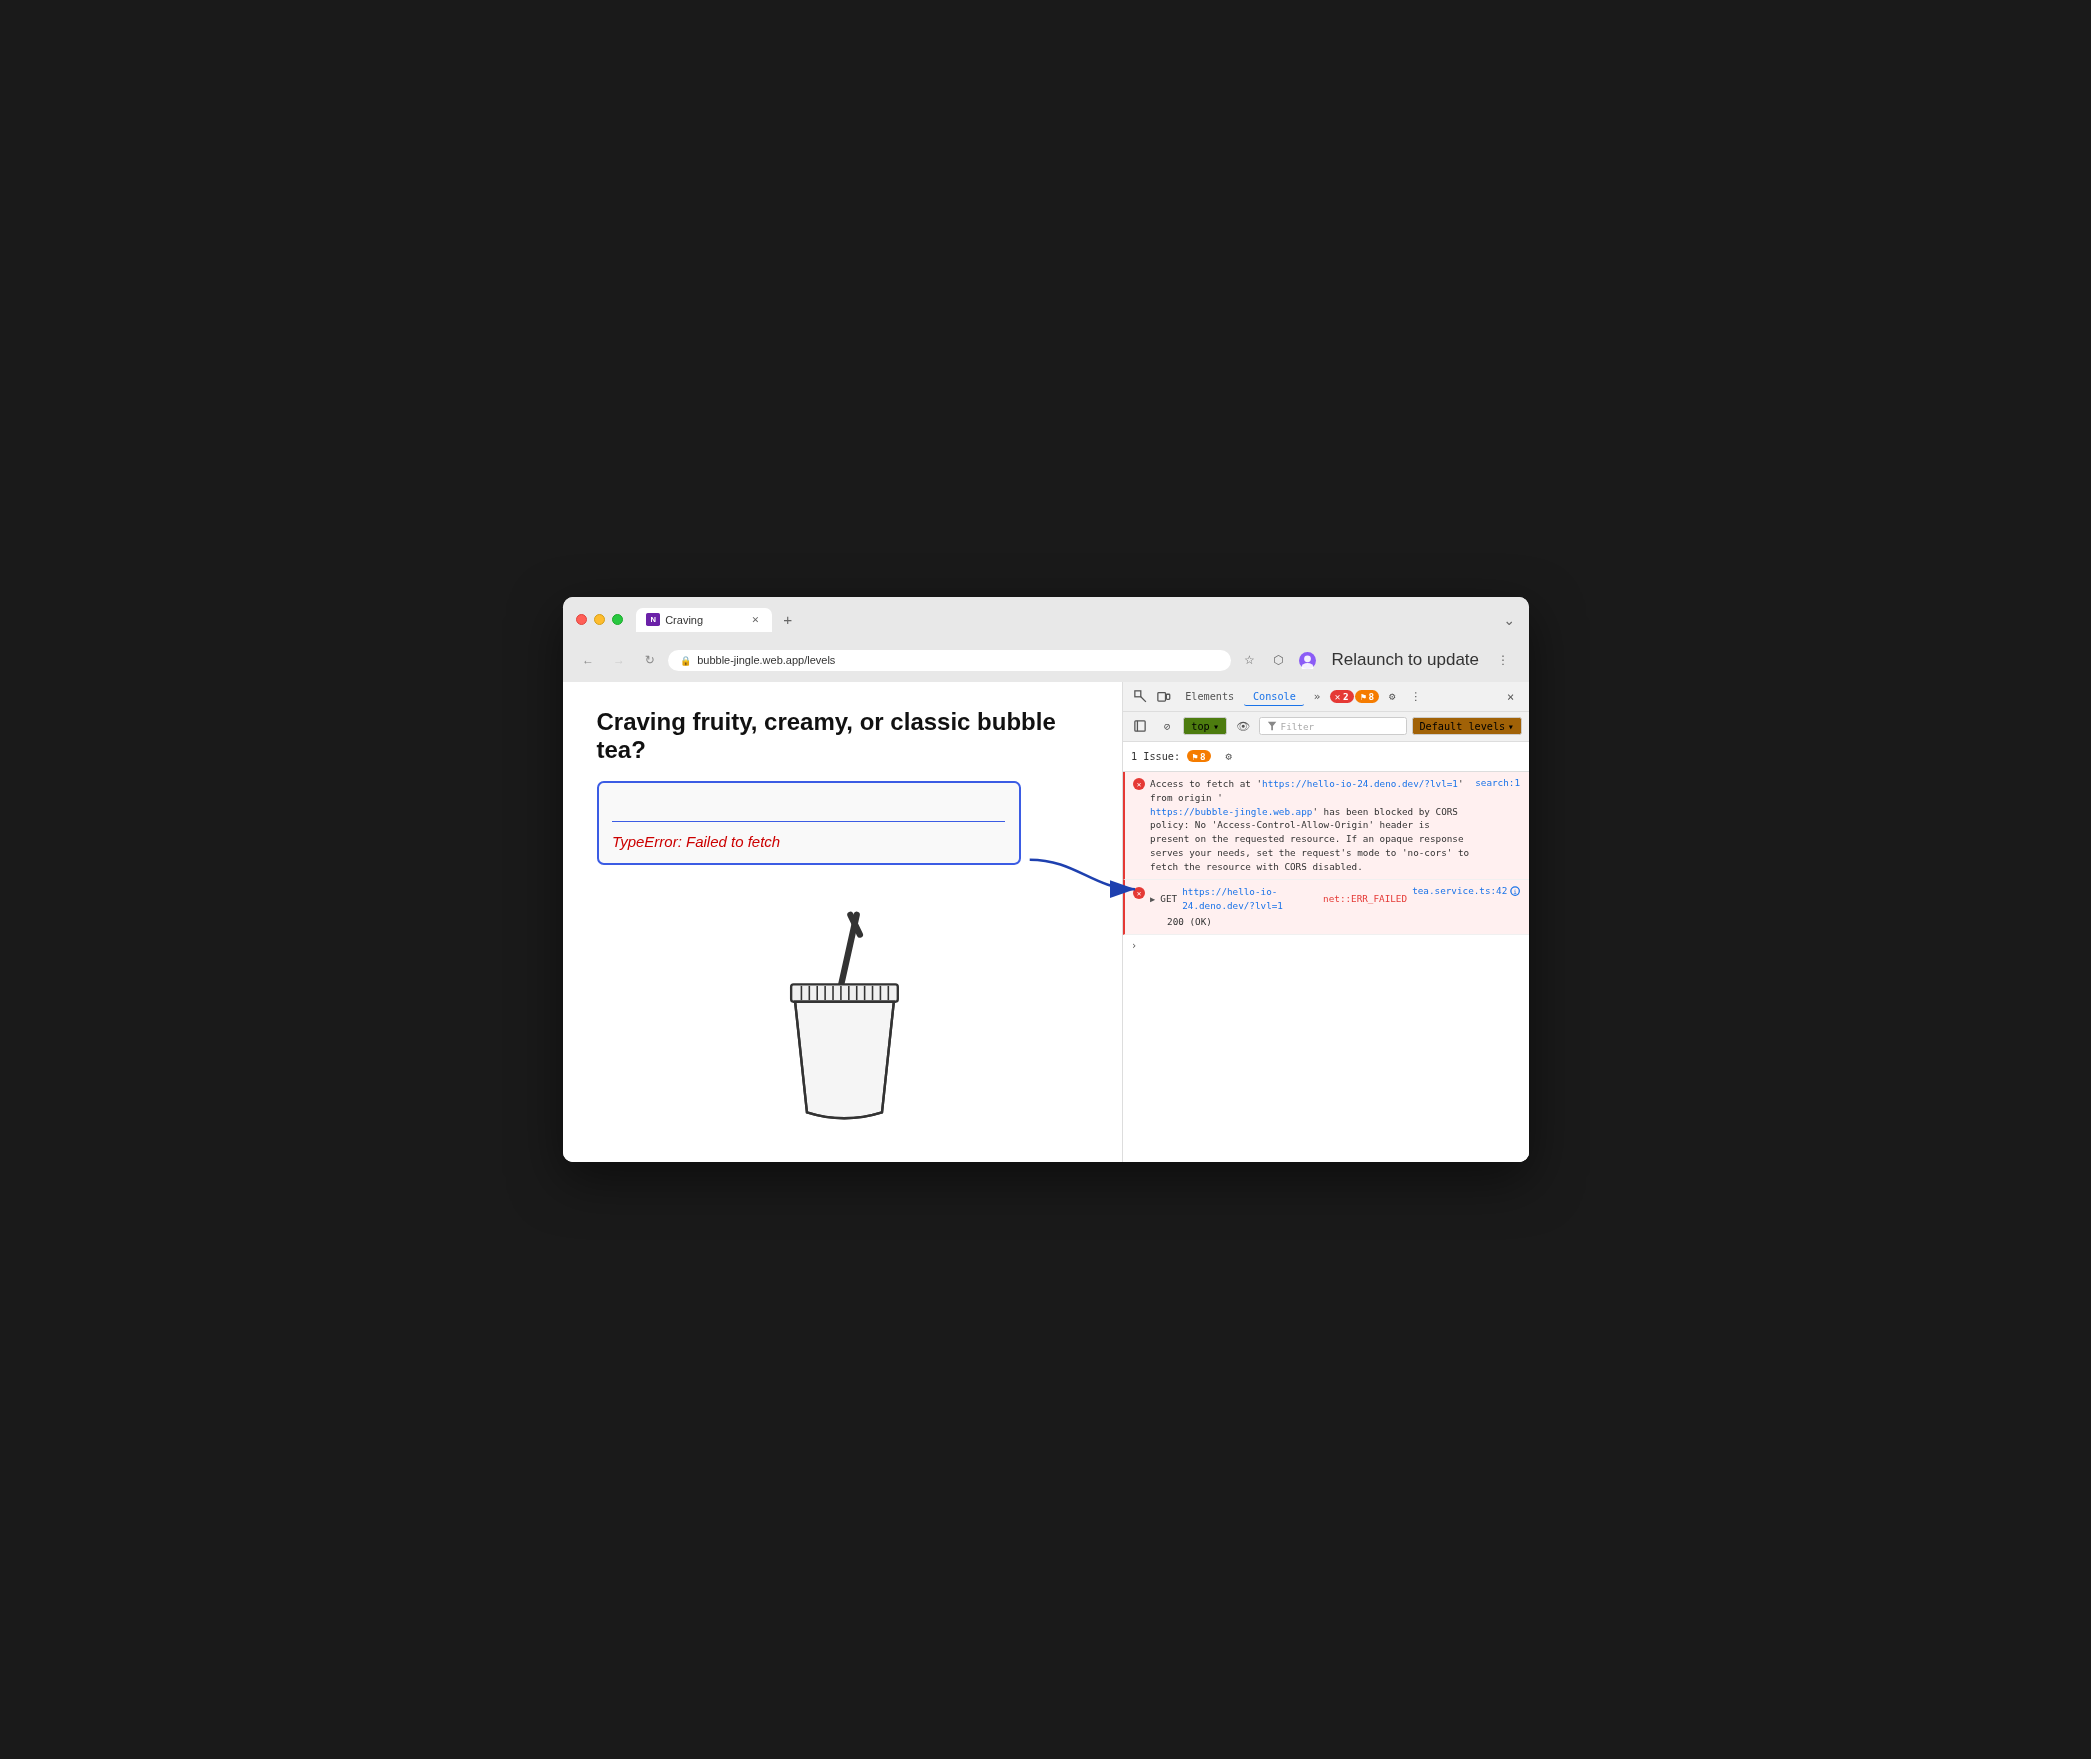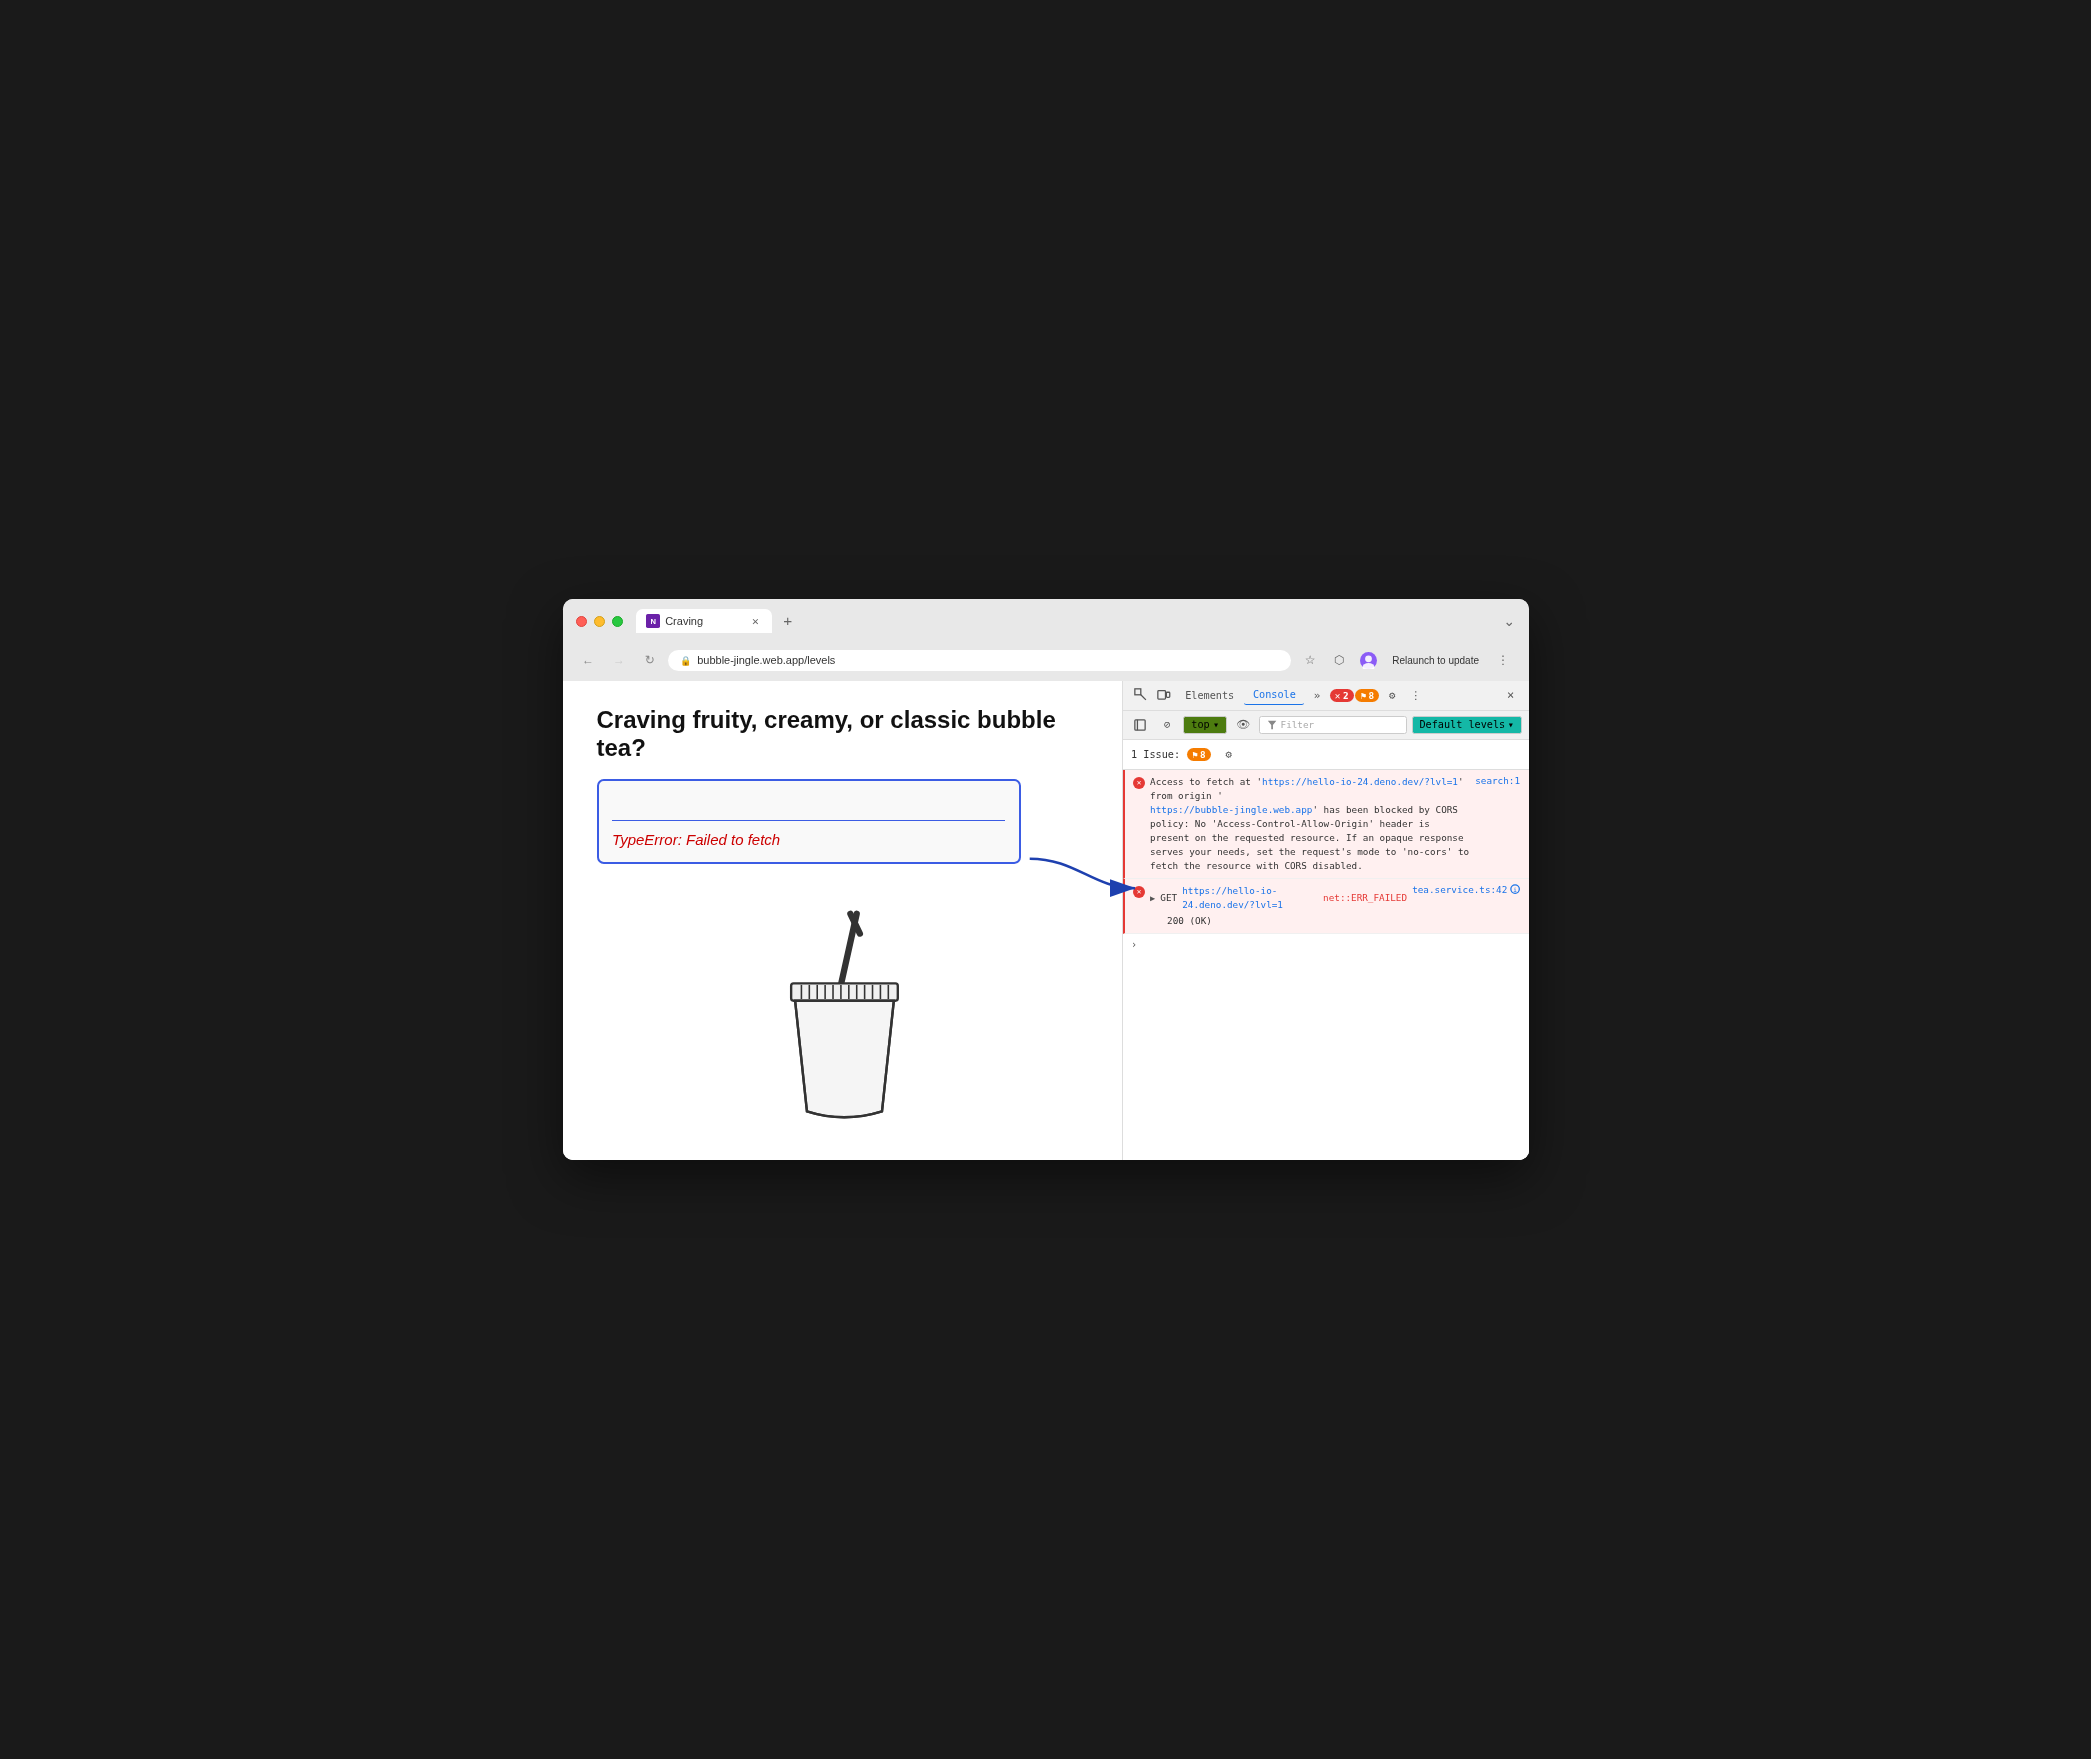--- a/index.html
+++ b/index.html
@@ -145,21 +145,21 @@
       align-items: center;
       justify-content: center;
       cursor: pointer;
       color: #666;
       font-size: 12px;
       border-radius: 50%;
     }
     .relaunch-btn {
       background: none;
       border: none;
-      font-size: 10px;
+      font-size: 17px;
       color: #333;
       cursor: pointer;
       padding: 3.4px 6.8px;
       border-radius: 3.4px;
     }
     
     .content-area {
       display: flex;
       height: calc(100% - 76px);
       background: white;
@@ -319,21 +319,21 @@
       border-radius: 2.5px;
       padding: 2.5px 6.8px;
       font-size: 10.2px;
       background: white;
       display: flex;
       align-items: center;
       gap: 3.4px;
     }
     .dt-levels-select {
       padding: 2.5px 6.8px;
-      background: #14b8a6;
+      background: #a16207;
       border: 0.8px solid #ccc;
       border-radius: 2.5px;
       font-size: 10.2px;
       cursor: pointer;
       display: flex;
       align-items: center;
       gap: 2.5px;
     }
     
     .devtools-issues-bar {

